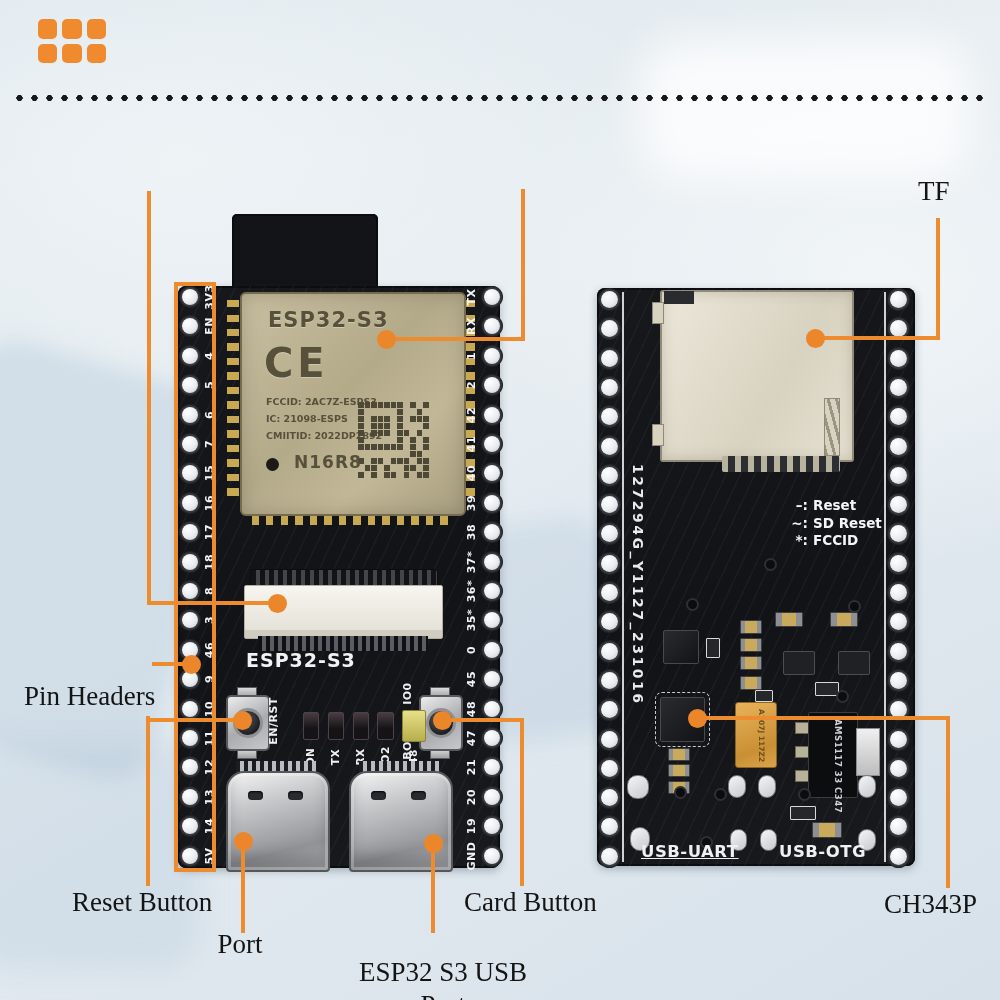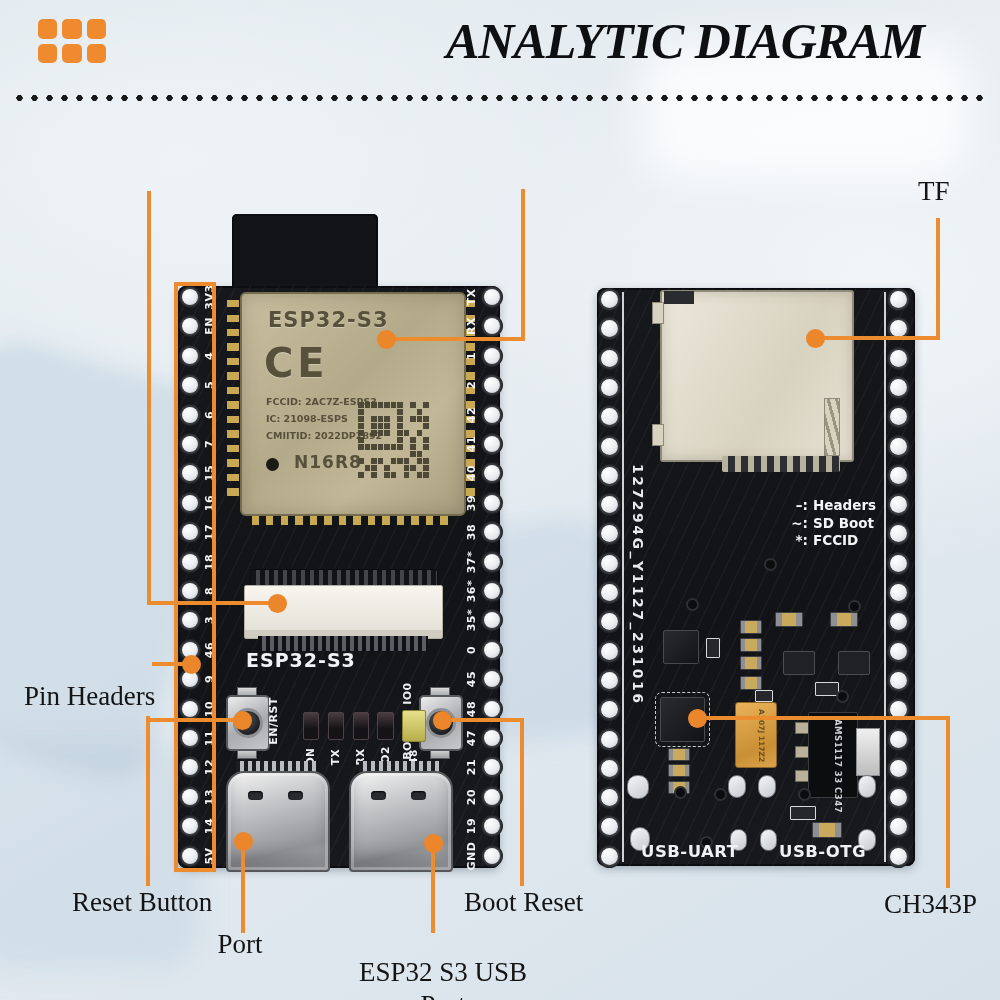--- a/index.html
+++ b/index.html
@@ -111,21 +111,20 @@
   <div class="blob" style="left:640px;top:40px;width:330px;height:140px;background:rgba(255,255,255,.75);filter:blur(20px);"></div>
 
   <div class="logo">
     <i></i>
       <i></i>
       <i></i>
     <i></i>
       <i></i>
       <i></i>
   </div>
-  <div class="title">ANALYTIC DIAGRAM</div>
   <div class="dots"></div>
 
   <div class="ant" style="left:232px;top:214px;width:146px;height:76px;"></div>
   <div class="pcb" style="left:178px;top:286px;width:322px;height:582px;"></div>
 
   <div class="cast" style="left:227px;top:300px;width:12px;height:200px;"></div>
   <div class="cast" style="left:463px;top:300px;width:12px;height:200px;"></div>
   <div class="casth" style="left:252px;top:513px;width:198px;height:12px;"></div>
 
   <div class="module">
@@ -343,25 +342,25 @@
   <div style="position:absolute;left:664px;top:291px;width:30px;height:13px;background:#2a2b2e;"></div>
   <div style="position:absolute;left:652px;top:302px;width:10px;height:20px;background:#d8d2c0;border:1px solid #8f8a79;"></div>
   <div style="position:absolute;left:652px;top:424px;width:10px;height:20px;background:#d8d2c0;border:1px solid #8f8a79;"></div>
   <div style="position:absolute;left:824px;top:398px;width:14px;height:56px;
     background:repeating-linear-gradient(75deg,#9a9483 0 3px,#d8d2c0 3px 8px);border:1px solid #8f8a79;"></div>
   <div class="tf-contacts"></div>
 
   <div class="legend">
       <div class="legend-row">
         <span class="legend-sym">–:</span>
-        <span>Headers</span>
+        <span>Reset</span>
       </div>
       <div class="legend-row">
         <span class="legend-sym">~:</span>
-        <span>SD Boot</span>
+        <span>SD Reset</span>
       </div>
       <div class="legend-row">
         <span class="legend-sym">*:</span>
         <span>FCCID</span>
       </div>
     </div>
   <span class="vtext" style="left:646px;top:464px;color:#e8eaec;font:700 14px 'DejaVu Sans',sans-serif;letter-spacing:2.5px;">127294G_Y1127_231016</span>
 
   <div class="qfn" style="left:663px;top:630px;width:34px;height:32px;"></div>
   <div class="qfn dashed" style="left:660px;top:697px;width:43px;height:43px;"></div>
@@ -403,21 +402,21 @@
       <div class="via" style="left: 676px; top: 788px;"></div>
       <div class="via" style="left: 716px; top: 790px;"></div>
       <div class="via" style="left: 800px; top: 790px;"></div>
       <div class="via" style="left: 702px; top: 838px;"></div>
       <div class="via" style="left: 838px; top: 692px;"></div>
       <div class="via" style="left: 766px; top: 560px;"></div>
       <div class="via" style="left: 688px; top: 600px;"></div>
       <div class="via" style="left: 850px; top: 602px;"></div>
     </div>
 
-  <span class="silktxt" style="left:641px;top:842px;">USB-UART</span>
+  <span class="silktxt" style="left:641px;top:842px;text-decoration:underline;">USB-UART</span>
   <span class="silktxt" style="left:779px;top:842px;">USB-OTG</span>
 
   <div style="position:absolute;left:601px;top:291px;">
       <div class="pin-hole" style="left: 0px; top: 0px; width: 17px; height: 17px;"></div>
       <div class="pin-hole" style="left: 0px; top: 29.3px; width: 17px; height: 17px;"></div>
       <div class="pin-hole" style="left: 0px; top: 58.6px; width: 17px; height: 17px;"></div>
       <div class="pin-hole" style="left: 0px; top: 87.9px; width: 17px; height: 17px;"></div>
       <div class="pin-hole" style="left: 0px; top: 117.2px; width: 17px; height: 17px;"></div>
       <div class="pin-hole" style="left: 0px; top: 146.5px; width: 17px; height: 17px;"></div>
       <div class="pin-hole" style="left: 0px; top: 175.8px; width: 17px; height: 17px;"></div>
@@ -480,21 +479,21 @@
   <div class="odot" style="left:234px;top:832px;"></div>
   <div class="oline" style="left:431px;top:843px;width:4px;height:90px;"></div>
   <div class="odot" style="left:424px;top:834px;"></div>
   <div class="oline" style="left:697px;top:716px;width:253px;height:4px;"></div>
   <div class="oline" style="left:946px;top:716px;width:4px;height:172px;"></div>
   <div class="odot" style="left:688px;top:709px;"></div>
 
   <div class="lbl" style="left:918px;top:175px;">TF</div>
   <div class="lbl" style="left:72px;top:886px;">Reset Button</div>
   <div class="lbl" style="left:24px;top:680px;">Pin Headers</div>
-  <div class="lbl" style="left:464px;top:886px;">Boot Reset</div>
+  <div class="lbl" style="left:464px;top:886px;">Card Button</div>
   <div class="lbl" style="left:884px;top:888px;">CH343P</div>
   <div class="lbl center" style="left:145px;top:928px;width:190px;">
     <div>Port</div>
   </div>
   <div class="lbl center" style="left:348px;top:956px;width:190px;">
     <div>ESP32 S3 USB</div>
     <div>Port</div>
   </div>
 </div>
 

